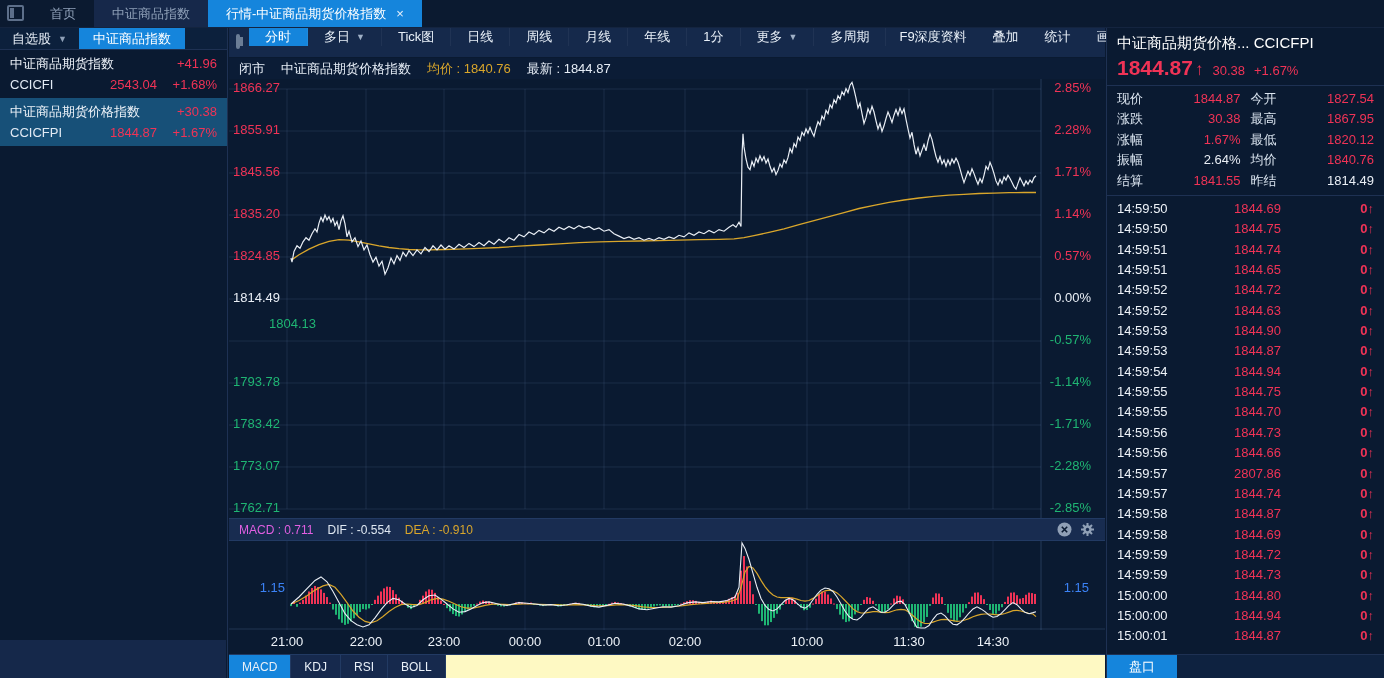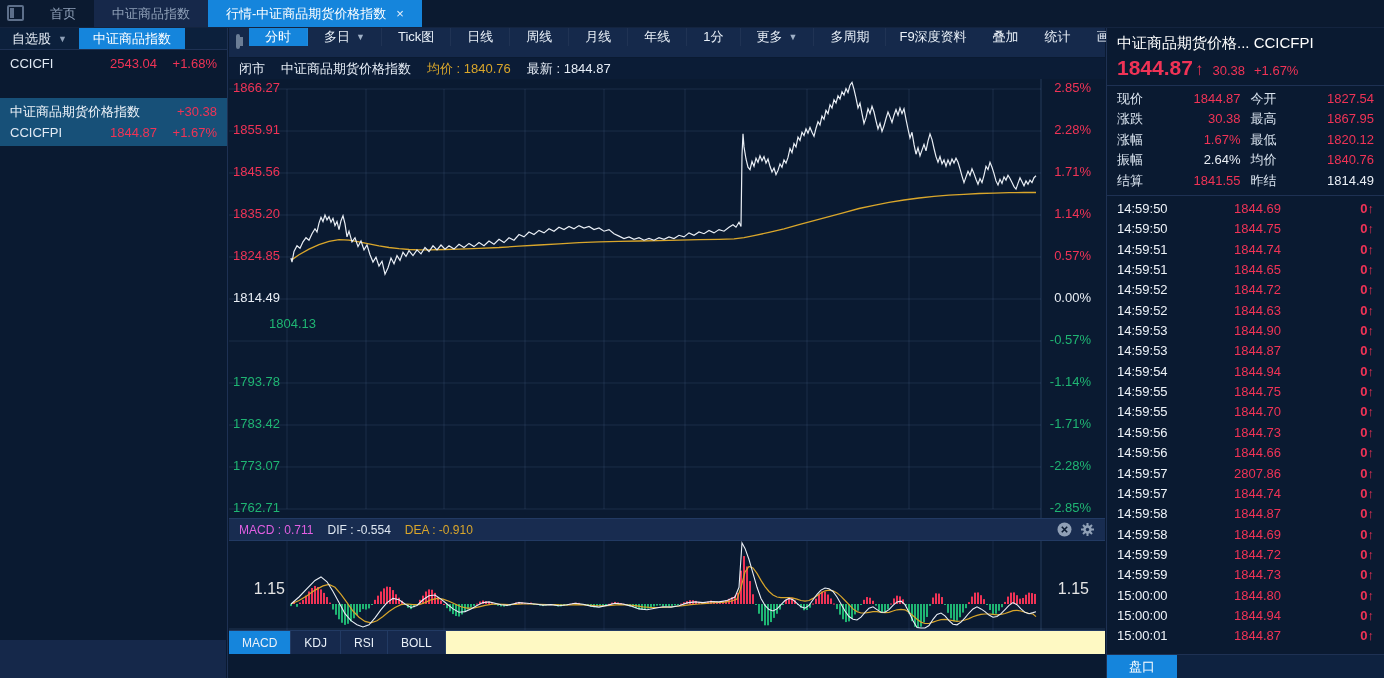--- a/index.html
+++ b/index.html
@@ -56,21 +56,21 @@
   .status-row{height:21px;background:var(--bg2);display:flex;align-items:center;gap:16px;padding-left:10px}
   .main-chart{height:439px;position:relative}
   .y-tick{position:absolute;left:4px;font-size:13px}
   .y-tick.rt{left:auto;right:14px}
   .main-chart svg,.macd-plot svg{position:absolute;left:0;top:0}
 
   .macd-header{height:23px;background:var(--panel2);display:flex;align-items:center;gap:2px;padding:0 10px;
                font-size:12px;border-top:1px solid #223a63;border-bottom:1px solid #223a63}
   .mh-icons{margin-left:auto;display:flex;gap:8px;align-items:center}
   .macd-plot{height:89px;position:relative}
-  .macd-ytick{position:absolute;font-size:16px;color:#e5e5e5}
+  .macd-ytick{position:absolute;font-size:13px;color:#3b82f6}
   .x-axis{height:24px;position:relative;color:#eef3f9}
   .x-axis span{position:absolute;top:4px;transform:translateX(-50%);white-space:nowrap}
   .indicator-tabs{height:24px;background:#fef9c3;display:flex;border-top:1px solid #223a63}
   .ind-tab{padding:0 13px;display:flex;align-items:center;font-size:12px;color:#e9f0f8;
            border-right:1px solid #223a63;background:#16294d;cursor:default}
   .ind-tab.active{background:var(--blue)}
 
   
   .rightpanel{position:absolute;left:1106px;top:28px;width:278px;bottom:0;background:var(--bg);
               border-left:1px solid var(--line);display:flex;flex-direction:column}
@@ -116,20 +116,24 @@
   <aside class="leftpanel">
     <div class="left-toolbar">
       <div class="group-select">
         <span>自选股</span>
         <span class="caret">▼</span>
       </div>
       <div class="left-tab">中证商品指数</div>
     </div>
     <div id="watch-items">
         <div class="watch-item">
+          <div class="wi-row">
+            <span class="wi-name">中证商品期货指数</span>
+            <span class="wi-chg up">+41.96</span>
+          </div>
           <div class="wi-row">
             <span class="wi-code">CCICFI</span>
             <span class="wi-price up">2543.04</span>
             <span class="wi-pct up">+1.68%</span>
           </div>
         </div>
         <div class="watch-item selected">
           <div class="wi-row">
             <span class="wi-name">中证商品期货价格指数</span>
             <span class="wi-chg up">+30.38</span>
@@ -535,20 +539,31 @@
             <rect x="799" y="51.64833333333333" width="2" height="11.351666666666667" fill="#f03356"></rect>
             <rect x="802" y="52.111666666666665" width="2" height="10.888333333333335" fill="#f03356"></rect>
             <rect x="805" y="52.9364" width="2" height="10.063600000000001" fill="#f03356"></rect>
           </g>
           <polyline fill="none" stroke="#d9a62b" stroke-width="1.2" points="62,63.0 70,59.5 78,54.7 86,49.1 94,44.9 100,43.5 106,46.3 112,53.3 118,61.6 124,70.0 130,76.2 136,80.4 142,81.8 148,79.7 154,75.5 160,70.6 166,66.5 172,63.7 178,63.0 184,63.7 190,63.7 196,61.6 202,58.8 208,57.4 214,58.1 220,60.2 226,63.0 232,65.8 238,67.2 244,67.2 250,65.8 256,64.4 262,63.3 268,63.0 274,63.4 280,63.7 286,63.4 294,63.0 302,63.0 310,63.4 318,63.7 326,63.7 334,64.1 342,63.8 350,63.6 358,64.1 366,64.7 374,64.9 382,64.4 390,63.7 398,63.8 406,64.7 414,65.8 422,66.5 430,66.5 438,66.1 446,65.5 454,64.7 462,63.7 470,63.0 478,62.3 486,61.6 494,61.3 502,60.2 508,58.1 512,46.3 516,31.0 520,25.5 524,26.9 528,32.4 532,39.4 536,45.6 540,50.5 544,54.0 548,56.0 552,56.7 556,56.7 560,56.7 564,57.2 568,58.1 572,59.5 576,60.2 580,59.5 584,57.4 588,54.7 592,51.9 596,49.8 600,49.1 604,49.8 608,51.9 612,55.4 616,59.5 620,63.7 624,67.9 628,70.6 632,72.0 636,72.0 640,71.3 644,70.6 648,70.6 652,71.3 656,71.6 660,71.3 664,70.0 668,68.8 672,68.3 676,68.8 680,71.3 684,74.8 688,78.3 692,81.1 696,82.5 700,82.5 704,81.1 708,79.7 712,78.6 716,78.3 720,79.0 724,79.7 728,80.4 732,80.0 736,79.0 740,77.6 744,75.8 748,74.4 752,73.4 756,73.0 760,73.0 764,73.4 768,73.8 772,73.4 776,72.5 780,71.1 784,69.7 788,69.3 792,70.0 796,71.3 800,72.5 804,73.0 807,75.6"></polyline>
           <polyline fill="none" stroke="#e9eef5" stroke-width="1.1" points="62,63.0 70,56.0 78,47.7 86,39.4 92,35.9 98,40.8 104,50.5 110,61.6 116,72.7 122,79.7 128,83.8 134,85.9 140,83.8 146,76.9 152,68.6 158,61.6 164,57.4 170,58.8 176,63.0 182,66.5 188,64.4 194,58.8 200,54.7 206,54.0 212,58.1 218,63.0 224,67.9 230,71.3 236,70.6 242,67.9 248,64.4 254,61.6 260,60.9 266,62.3 272,63.7 278,64.4 284,63.0 290,61.6 298,62.3 306,63.0 314,64.1 322,63.6 330,64.7 338,63.8 346,62.2 354,63.3 362,65.1 370,66.1 378,64.4 386,62.2 394,63.0 402,65.1 410,67.9 418,68.8 426,67.2 434,65.8 442,66.1 450,64.7 458,61.9 466,60.9 474,61.6 482,60.5 490,60.9 498,59.5 506,56.0 510,46.3 513,2.0 516,7.4 520,18.5 524,32.4 528,46.3 532,57.4 536,64.4 540,68.6 544,70.0 548,67.9 552,63.7 556,59.5 560,57.4 564,58.8 568,62.3 572,65.8 576,67.2 580,64.4 584,58.8 588,53.3 592,49.1 596,47.0 600,47.7 604,50.5 608,56.0 612,63.0 616,70.0 620,75.5 624,78.3 628,79.0 632,76.2 636,71.3 640,67.2 644,65.8 648,68.6 652,71.3 656,71.3 660,68.6 664,64.4 668,60.9 672,60.2 676,63.7 680,71.3 684,79.7 688,86.6 692,87.0 696,87.0 700,84.5 704,78.3 708,73.4 712,72.0 716,74.8 720,79.7 724,83.2 728,83.8 732,81.1 736,76.9 740,72.0 744,67.9 748,65.8 752,67.9 756,70.6 760,74.1 764,76.2 768,75.5 772,72.7 776,68.6 780,64.4 784,61.6 788,63.7 792,67.9 796,71.3 800,72.7 804,71.6 807,70.7"></polyline>
         </svg>
         <span class="macd-ytick" style="left: 10px; width: 46px; text-align: right; top: 39.015px;">1.15</span>
         <span class="macd-ytick" style="right: 16px; top: 39.015px;">1.15</span>
       </div>
+    <div class="x-axis" id="x-axis">
+        <span style="left: 58px;">21:00</span>
+        <span style="left: 137px;">22:00</span>
+        <span style="left: 215px;">23:00</span>
+        <span style="left: 296px;">00:00</span>
+        <span style="left: 375px;">01:00</span>
+        <span style="left: 456px;">02:00</span>
+        <span style="left: 578px;">10:00</span>
+        <span style="left: 680px;">11:30</span>
+        <span style="left: 764px;">14:30</span>
+      </div>
     <div class="indicator-tabs" id="indicator-tabs">
         <div class="ind-tab active">MACD</div>
         <div class="ind-tab">KDJ</div>
         <div class="ind-tab">RSI</div>
         <div class="ind-tab">BOLL</div>
       </div>
   </main>
 
   <aside class="rightpanel">
     <div class="rp-header">

